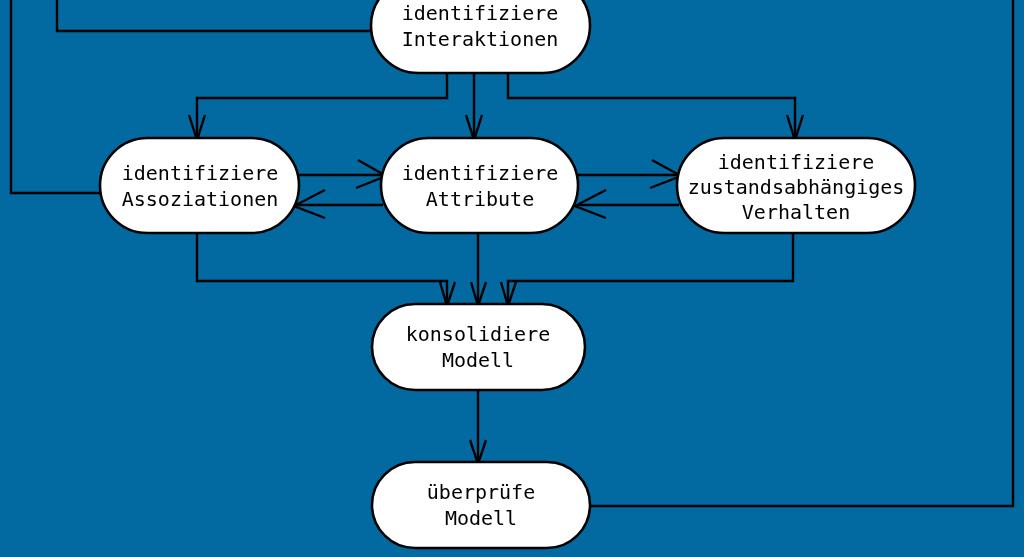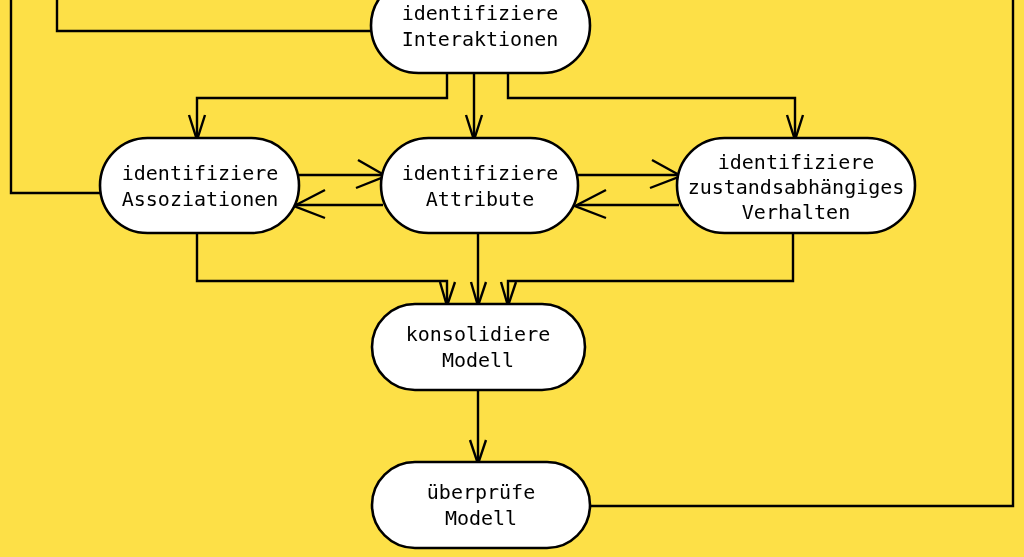--- a/index.html
+++ b/index.html
@@ -10,21 +10,21 @@
   body {
     width: 1024px;
     height: 557px;
     overflow: hidden;
     font-family: "DejaVu Sans Mono", "Liberation Mono", monospace;
   }
   #diagram-root {
     position: relative;
     width: 1024px;
     height: 557px;
-    background: #fde047;
+    background: #0369a1;
   }
   svg#flow {
     position: absolute;
     top: 0;
     left: 0;
     width: 1024px;
     height: 557px;
     display: block;
   }
   .node-shape {

